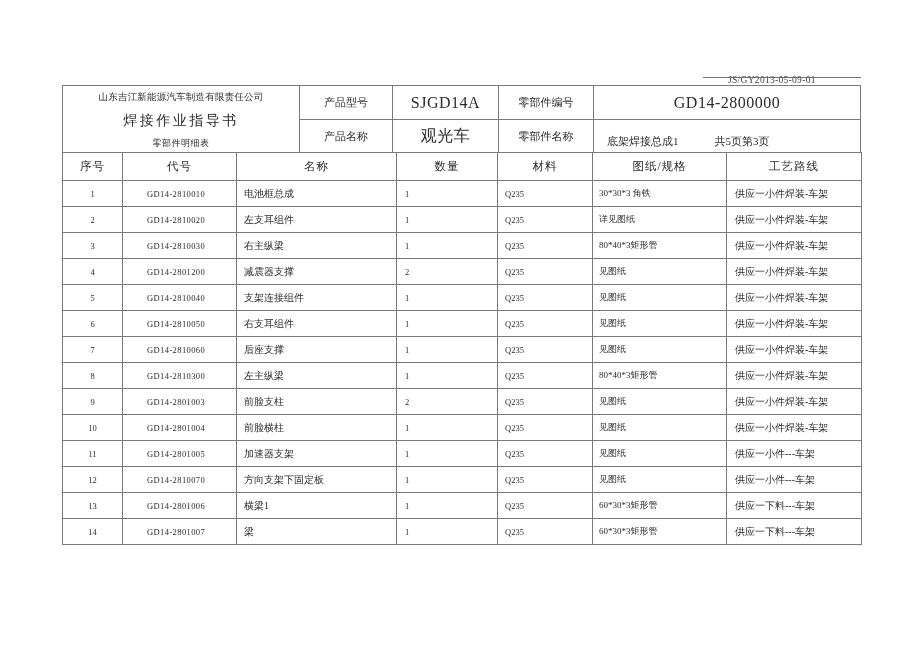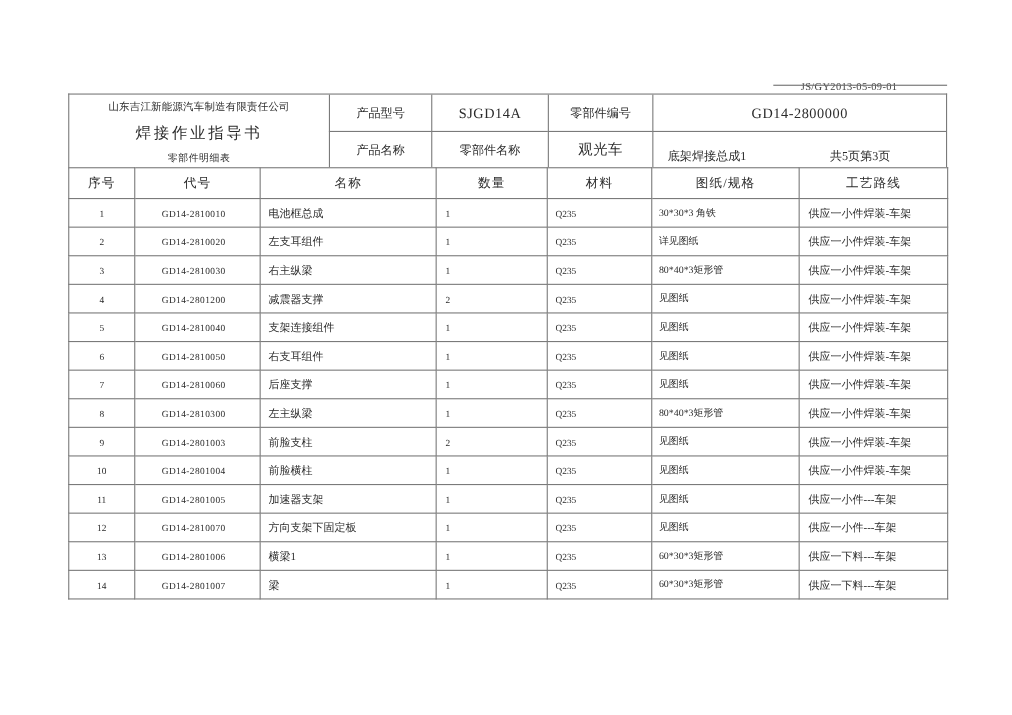--- a/index.html
+++ b/index.html
@@ -43,27 +43,26 @@
   .left-block {
     grid-row:1 / span 2;
     border-left:none;
     display:flex; flex-direction:column;
     align-items:center; justify-content:space-between;
     padding:5px 0 2px 0;
   }
   .company  { font-size:9.5px; letter-spacing:0.2px; }
   .doc-title{ font-size:14px; letter-spacing:2.5px; }
   .doc-subtitle { font-size:9px; letter-spacing:0.5px; }
-  .hvalue { font-size:13px; letter-spacing:0.5px; }
+  .hvalue { font-size:16px; letter-spacing:0.5px; }
   .part-name-cell {
     justify-content:flex-start;
     align-items:flex-end;
     padding:0 0 3px 13px;
     font-size:11px;
-    gap:40px;
   }
   .page-info { margin-left:36px; }
   
   table.parts-table {
     position:absolute; left:62px; top:152px;
     width:799px;
     border-collapse:collapse;
     table-layout:fixed;
     border-radius:24px;
   }
@@ -98,22 +97,22 @@
     <div class="hcell row1">产品型号</div>
     <div class="hcell left-block">
       <div class="company">山东吉江新能源汽车制造有限责任公司</div>
       <div class="doc-title">焊接作业指导书</div>
       <div class="doc-subtitle">零部件明细表</div>
     </div>
     <div class="hcell row1 hvalue">SJGD14A</div>
     <div class="hcell row1">零部件编号</div>
     <div class="hcell row1 hvalue">GD14-2800000</div>
     <div class="hcell">产品名称</div>
+    <div class="hcell hvalue">观光车</div>
     <div class="hcell">零部件名称</div>
-    <div class="hcell hvalue">观光车</div>
     <div class="hcell part-name-cell">
       <span>底架焊接总成1</span>
       <span class="page-info">共5页第3页</span>
     </div>
   </div>
 
   <table class="parts-table">
     <colgroup>
       <col style="width:60px">
         <col style="width:114px">

